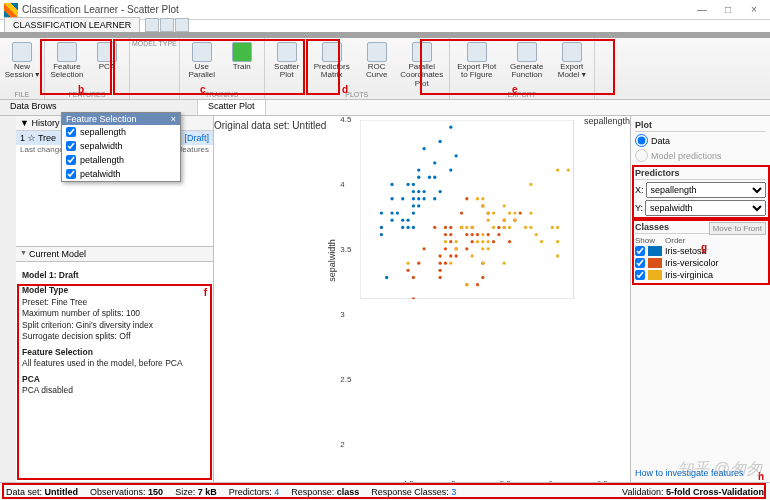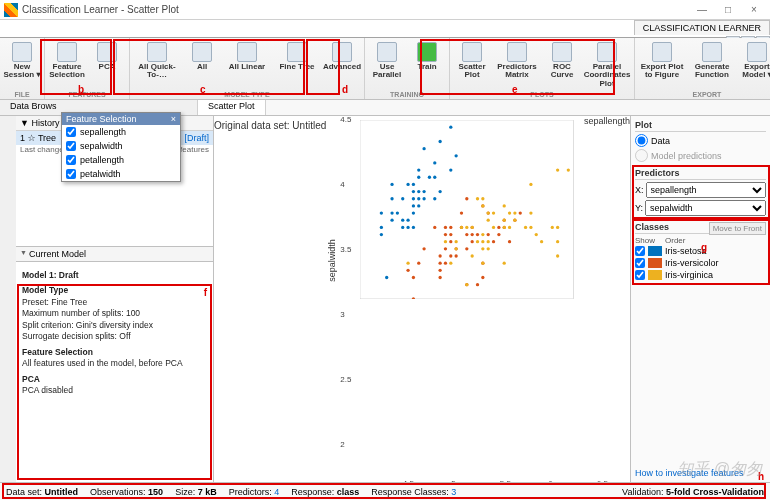--- a/index.html
+++ b/index.html
@@ -3,28 +3,28 @@
 <meta charset="utf-8">
 <style>
 * { box-sizing: border-box; margin: 0; padding: 0; font-family: "Segoe UI", Arial, sans-serif; }
 body { width: 770px; height: 500px; background: #f0f0f0; font-size: 10px; overflow: hidden; position: relative; }
 .titlebar { height: 20px; background: #fff; display: flex; align-items: center; padding: 0 4px; border-bottom: 1px solid #d0d0d0; }
 .titlebar .logo { width: 14px; height: 14px; background: linear-gradient(45deg,#0076a8 25%,#ff6900 25% 50%,#ffc20e 50% 75%,#0076a8 75%); margin-right: 4px; }
 .titlebar-title { flex: 1; font-size: 10px; color: #444; }
 .win-btns { display: flex; gap: 2px; }
 .win-btn { width: 24px; height: 16px; display: flex; align-items: center; justify-content: center; font-size: 10px; color: #666; }
 
-.ribbon-tabs { height: 18px; background: #fff; border-bottom: 1px solid #a3a3a3; display: flex; align-items: flex-end; padding-left: 4px; gap: 1px; flex-direction: column; }
+.ribbon-tabs { height: 18px; background: #fff; border-bottom: 6px solid #a3a3a3; display: flex; align-items: flex-end; padding-left: 4px; gap: 1px; }
 .ribbon-tab { padding: 2px 8px; font-size: 9px; background: #e8e8e8; border: 1px solid #c0c0c0; border-bottom: none; }
 .ribbon-tab.active { background: #f5f5f5; }
 .ribbon-chips { display: flex; gap: 1px; margin-left: 4px; }
 .chip { width: 14px; height: 14px; background: #e0e8f0; border: 1px solid #b0b8c0; }
 
 .toolstrip { height: 62px; background: linear-gradient(#f8f8f8,#ededed); border-bottom: 1px solid #c0c0c0; display: flex; position: relative; }
-.ts-group { display: flex; flex-direction: column; border-right: 1px solid #d0d0d0; padding: 2px 2px 0; position: relative; font-weight: bold; }
+.ts-group { display: flex; flex-direction: column; border-right: 1px solid #d0d0d0; padding: 2px 2px 0; position: relative; }
 .ts-buttons { display: flex; gap: 0; flex: 1; }
 .ts-btn { width: 40px; display: flex; flex-direction: column; align-items: center; justify-content: flex-start; padding: 2px 1px; text-align: center; font-size: 8px; color: #333; line-height: 1.05; }
 .ts-btn.wide { width: 50px; }
 .ts-icon { width: 20px; height: 20px; margin-bottom: 1px; background: #e0e8f0; border: 1px solid #a0b0c0; border-radius: 2px; }
 .ts-grouplabel { font-size: 7px; color: #888; text-align: center; padding-bottom: 1px; }
 .redbox { position: absolute; border: 2px solid #d00; pointer-events: none; }
 .redlabel { position: absolute; color: #d00; font-size: 10px; font-weight: bold; }
 
 .docktabs { height: 16px; background: #f8f8f8; border-bottom: 1px solid #c0c0c0; display: flex; font-size: 9px; }
 .docktab { padding: 1px 10px; border-right: 1px solid #d0d0d0; background: #f0f0f0; }
@@ -109,42 +109,20 @@
           <span>Feature Selection</span>
         </div>
       <div class="ts-btn">
           <div class="ts-icon"></div>
           <span>PCA</span>
         </div>
     </div>
     <div class="ts-grouplabel">FEATURES</div>
   </div>
   <div class="ts-group">
-    <div class="ts-buttons">
-      <div class="ts-btn wide">
-          <div class="ts-icon"></div>
-          <span>All Quick-To-…</span>
-        </div>
-      <div class="ts-btn">
-          <div class="ts-icon"></div>
-          <span>All</span>
-        </div>
-      <div class="ts-btn wide">
-          <div class="ts-icon"></div>
-          <span>All Linear</span>
-        </div>
-      <div class="ts-btn wide">
-          <div class="ts-icon"></div>
-          <span>Fine Tree</span>
-        </div>
-      <div class="ts-btn">
-          <div class="ts-icon"></div>
-          <span>Advanced</span>
-        </div>
-    </div>
     <div class="ts-grouplabel">MODEL TYPE</div>
   </div>
   <div class="ts-group">
     <div class="ts-buttons">
       <div class="ts-btn">
           <div class="ts-icon"></div>
           <span>Use Parallel</span>
         </div>
       <div class="ts-btn">
           <div class="ts-icon" style="background:#4b4"></div>

